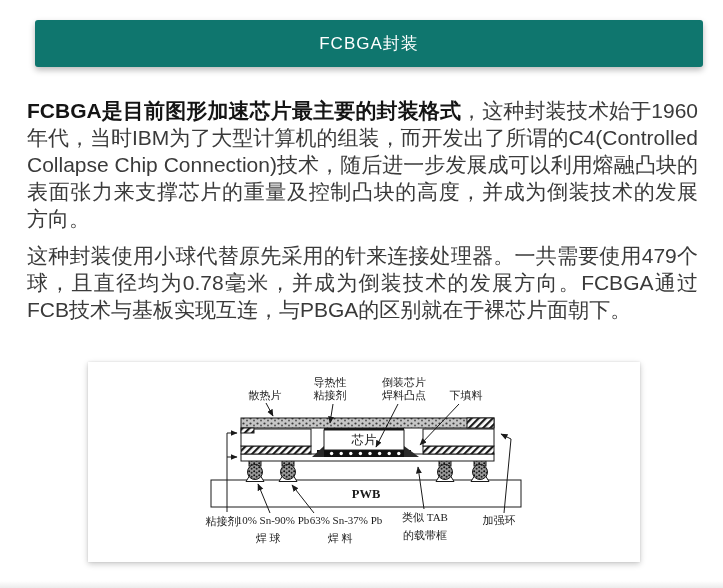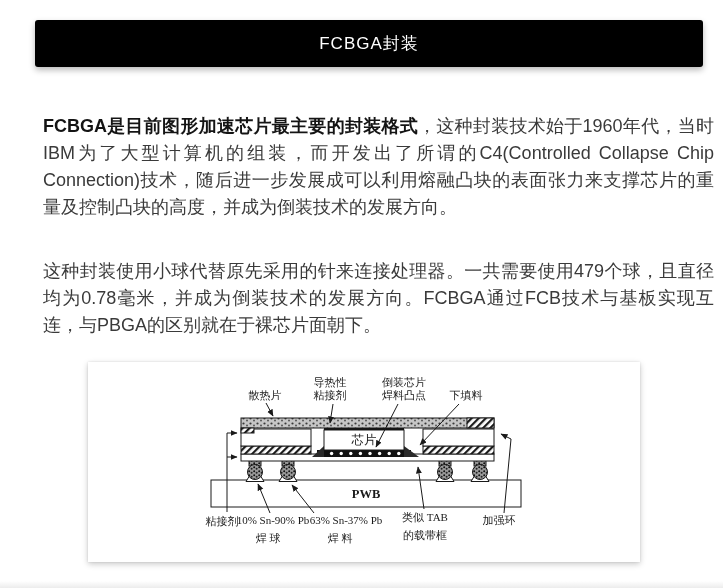--- a/index.html
+++ b/index.html
@@ -7,31 +7,31 @@
   body {
     width: 723px; height: 588px;
     position: relative;
     background: #ffffff;
     font-family: "Liberation Sans", sans-serif;
     overflow: hidden;
   }
   .banner {
     position: absolute; left: 35px; top: 20px;
     width: 668px; height: 47px;
-    background: #000000;
+    background: #0f766e;
     border-radius: 3px;
     box-shadow: 0 3px 6px rgba(0,0,0,0.28);
     display: flex; align-items: center; justify-content: center;
   }
   .banner-title {
     color: #ffffff; font-size: 17px; letter-spacing: 1px;
   }
   .para {
-    position: absolute; left: 27px; width: 671px; margin: 16px;
-    font-size: 18px; line-height: 27px; color: #3a3a3a;
+    position: absolute; left: 27px; width: 671px; margin: 0;
+    font-size: 21px; line-height: 27px; color: #3a3a3a;
     text-align: justify;
   }
   .para b { color: #141414; font-weight: bold; }
   #p1 { top: 97px; }
   #p2 { top: 242px; }
   .figure-card {
     position: absolute; left: 88px; top: 362px;
     width: 552px; height: 200px;
     background: #ffffff;
     box-shadow: 0 2px 6px rgba(0,0,0,0.22), 0 0 2px rgba(0,0,0,0.10);

